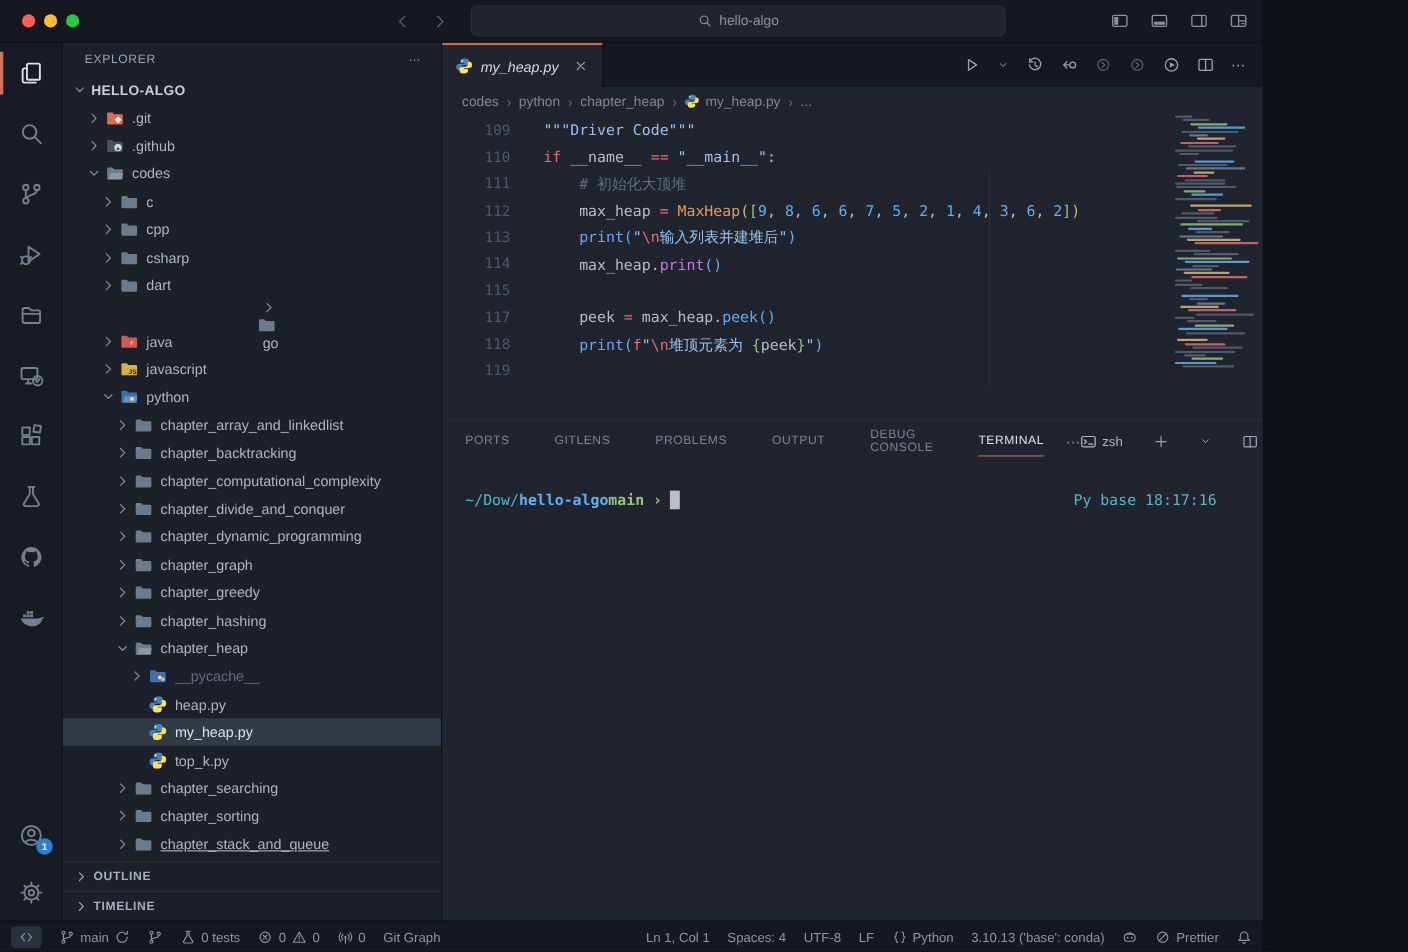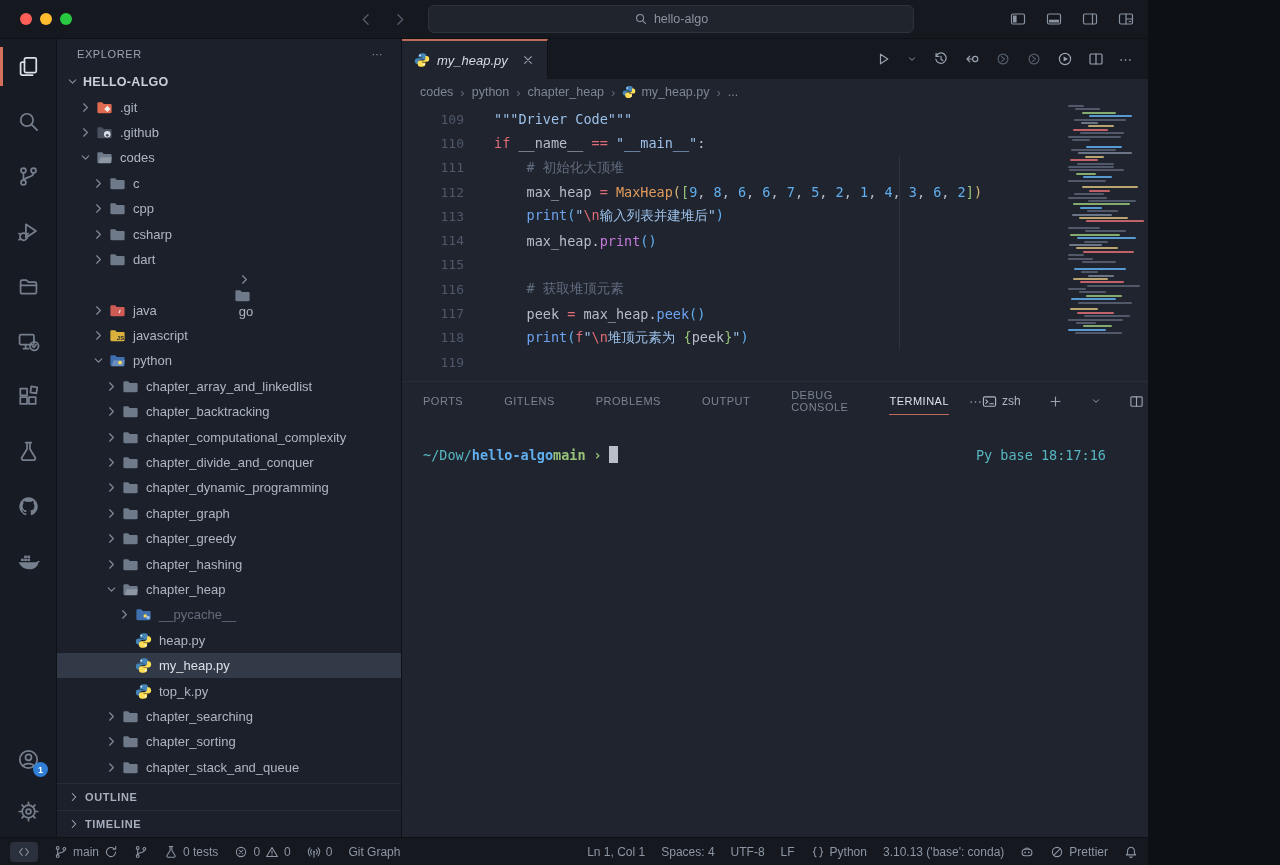--- a/index.html
+++ b/index.html
@@ -626,21 +626,21 @@
                 <path d="M6 4 L10 8 L6 12" stroke="currentColor" fill="none" stroke-width="1.2" stroke-linecap="round" stroke-linejoin="round"></path>
               </svg>
             </span>
             <span class="ficon">
               <svg width="17" height="17" viewBox="0 0 16 16">
                 <path d="M1.3 4.2c0-.6.5-1.1 1.1-1.1h3.4l1.5 1.5h6.3c.6 0 1.1.5 1.1 1.1v6.6c0 .6-.5 1.1-1.1 1.1H2.4c-.6 0-1.1-.5-1.1-1.1z" fill="#6e7a8a"></path>
               </svg>
             </span>
             <span class="lbl">chapter_sorting</span>
           </div>
-          <div class="trow" style="padding-left: 47px;">
+          <div class="trow" style="padding-left: 47px; text-decoration: underline;">
             <span class="chev">
               <svg width="15" height="15" viewBox="0 0 16 16">
                 <path d="M6 4 L10 8 L6 12" stroke="currentColor" fill="none" stroke-width="1.2" stroke-linecap="round" stroke-linejoin="round"></path>
               </svg>
             </span>
             <span class="ficon">
               <svg width="17" height="17" viewBox="0 0 16 16">
                 <path d="M1.3 4.2c0-.6.5-1.1 1.1-1.1h3.4l1.5 1.5h6.3c.6 0 1.1.5 1.1 1.1v6.6c0 .6-.5 1.1-1.1 1.1H2.4c-.6 0-1.1-.5-1.1-1.1z" fill="#6e7a8a"></path>
               </svg>
             </span>
@@ -856,24 +856,20 @@
           </div>
           <div class="cline">
             <span class="num">114</span>
             <span class="src"><span class="tk-pln">    max_heap.</span><span class="tk-meth">print</span><span class="tk-blu">()</span></span>
           </div>
           <div class="cline">
             <span class="num">115</span>
             <span class="src"></span>
           </div>
           <div class="cline">
-            <span class="num">116</span>
-            <span class="src"><span class="tk-pln">    </span><span class="tk-cmt"># 获取堆顶元素</span></span>
-          </div>
-          <div class="cline">
             <span class="num">117</span>
             <span class="src"><span class="tk-pln">    peek </span><span class="tk-kw">=</span><span class="tk-pln"> max_heap.</span><span class="tk-fn">peek</span><span class="tk-blu">()</span></span>
           </div>
           <div class="cline">
             <span class="num">118</span>
             <span class="src"><span class="tk-pln">    </span><span class="tk-fn">print</span><span class="tk-blu">(</span><span class="tk-kw">f</span><span class="tk-str">"</span><span class="tk-esc">\n</span><span class="tk-str">堆顶元素为 </span><span class="tk-grn">{</span><span class="tk-pln">peek</span><span class="tk-grn">}</span><span class="tk-str">"</span><span class="tk-blu">)</span></span>
           </div>
           <div class="cline">
             <span class="num">119</span>
             <span class="src"></span>

